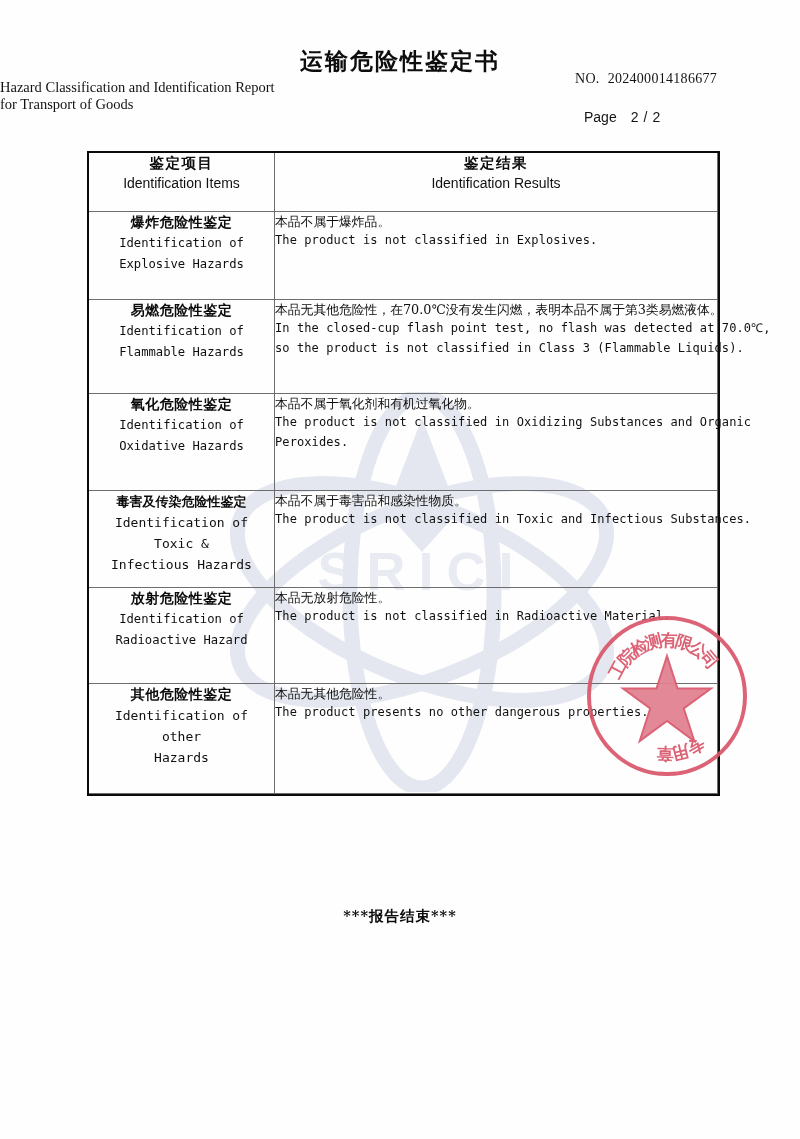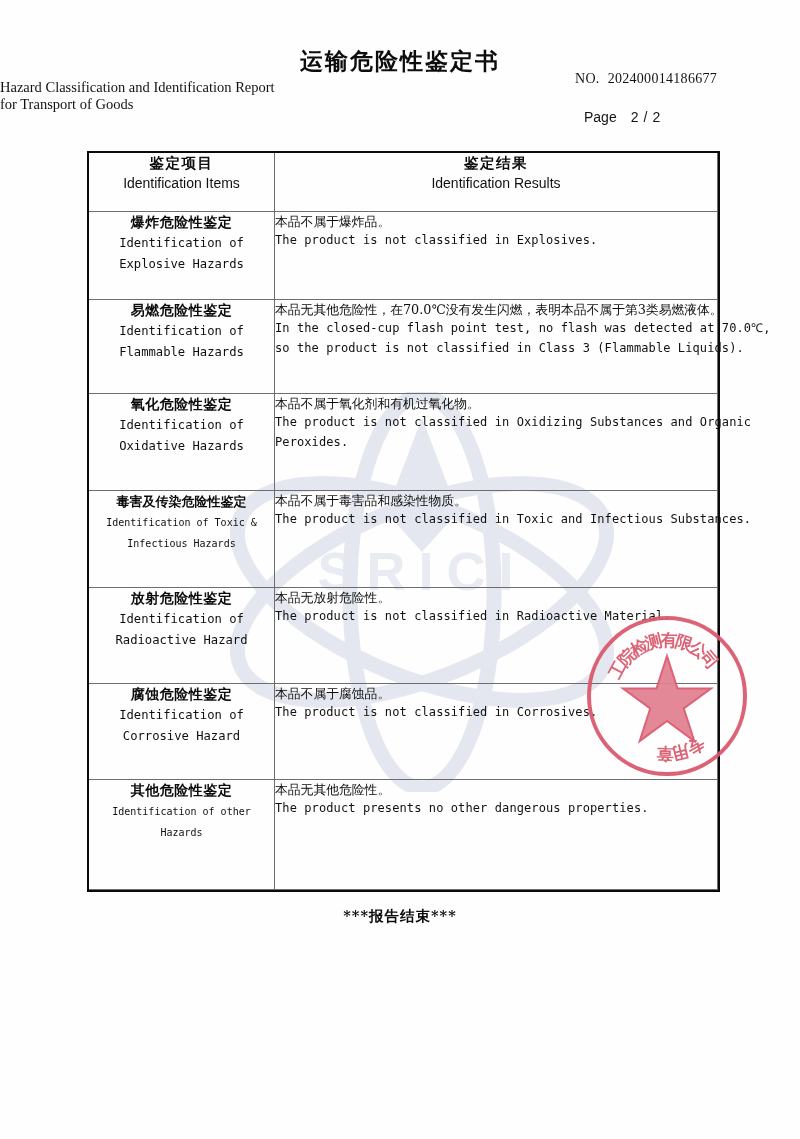--- a/index.html
+++ b/index.html
@@ -176,21 +176,21 @@
   }
   .item-cn.tight { font-size: 13px; letter-spacing: 0; }
   .item-en {
     display: block;
     font-family: "DejaVu Sans Mono", "Liberation Mono", monospace;
     font-size: 12.2px;
     color: #0f0f0f;
     line-height: 21px;
     padding: 0 8px;
   }
-  .item-en.sm { font-size: 10px; text-align: center; }
+  .item-en.sm { font-size: 13px; text-align: center; }
 
   td.result {
     padding: 8px 0 0 8px;
   }
   .res-cn {
     display: block;
     font-family: "DejaVu Serif", "Liberation Serif", serif;
     font-size: 12.8px;
     color: #0e0e0e;
     line-height: 19px;
@@ -352,31 +352,20 @@
             <span class="item-cn">放射危险性鉴定</span>
             <span class="item-en">Identification of</span>
             <span class="item-en">Radioactive Hazard</span>
           </td>
           <td class="result">
             <span class="res-cn">本品无放射危险性。</span>
             <span class="res-en">The product is not classified in Radioactive Material.</span>
           </td>
         </tr>
 
-        <tr style="height:96px;">
-          <td class="item">
-            <span class="item-cn">腐蚀危险性鉴定</span>
-            <span class="item-en">Identification of</span>
-            <span class="item-en">Corrosive Hazard</span>
-          </td>
-          <td class="result">
-            <span class="res-cn">本品不属于腐蚀品。</span>
-            <span class="res-en">The product is not classified in Corrosives.</span>
-          </td>
-        </tr>
 
         <tr style="height:110px;margin-top:24px;">
           <td class="item">
             <span class="item-cn">其他危险性鉴定</span>
             <span class="item-en sm">Identification of other</span>
             <span class="item-en sm">Hazards</span>
           </td>
           <td class="result">
             <span class="res-cn">本品无其他危险性。</span>
             <span class="res-en">The product presents no other dangerous properties.</span>

